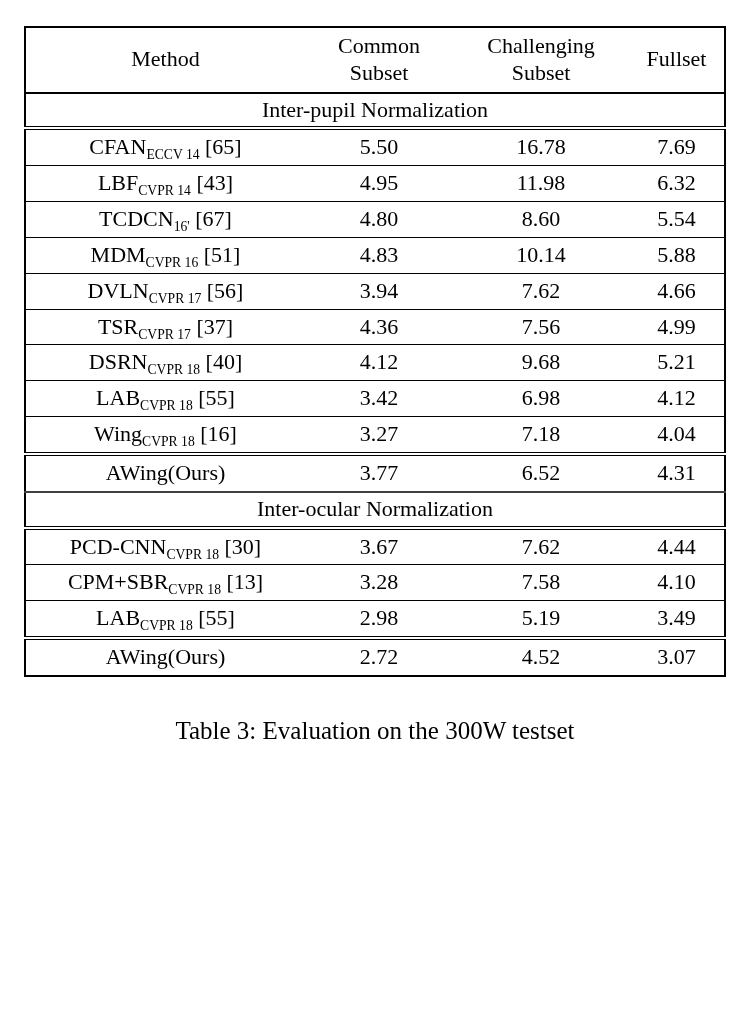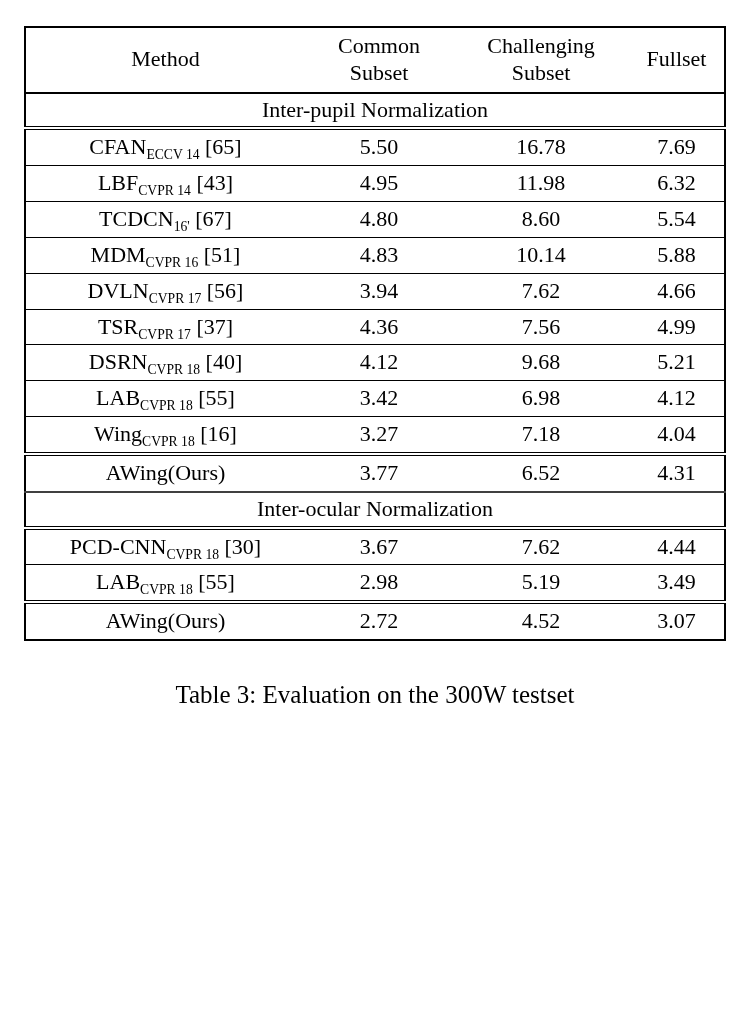--- a/index.html
+++ b/index.html
@@ -153,20 +153,26 @@
         <tr class="section-row">
           <td colspan="4">Inter-ocular Normalization</td>
         </tr>
         <tr class="data-row">
           <td class="method-cell"><span>PCD-CNN</span><sub>CVPR 18</sub><span> [30]</span></td>
           <td class="value-cell">3.67</td>
           <td class="value-cell">7.62</td>
           <td class="value-cell">4.44</td>
         </tr>
         <tr class="data-row">
+          <td class="method-cell"><span>CPM+SBR</span><sub>CVPR 18</sub><span> [13]</span></td>
+          <td class="value-cell">3.28</td>
+          <td class="value-cell">7.58</td>
+          <td class="value-cell">4.10</td>
+        </tr>
+        <tr class="data-row">
           <td class="method-cell"><span>LAB</span><sub>CVPR 18</sub><span> [55]</span></td>
           <td class="value-cell">2.98</td>
           <td class="value-cell">5.19</td>
           <td class="value-cell">3.49</td>
         </tr>
         <tr class="data-row summary-row">
           <td class="method-cell b"><span>AWing(Ours)</span></td>
           <td class="value-cell b">2.72</td>
           <td class="value-cell b">4.52</td>
           <td class="value-cell b">3.07</td>

